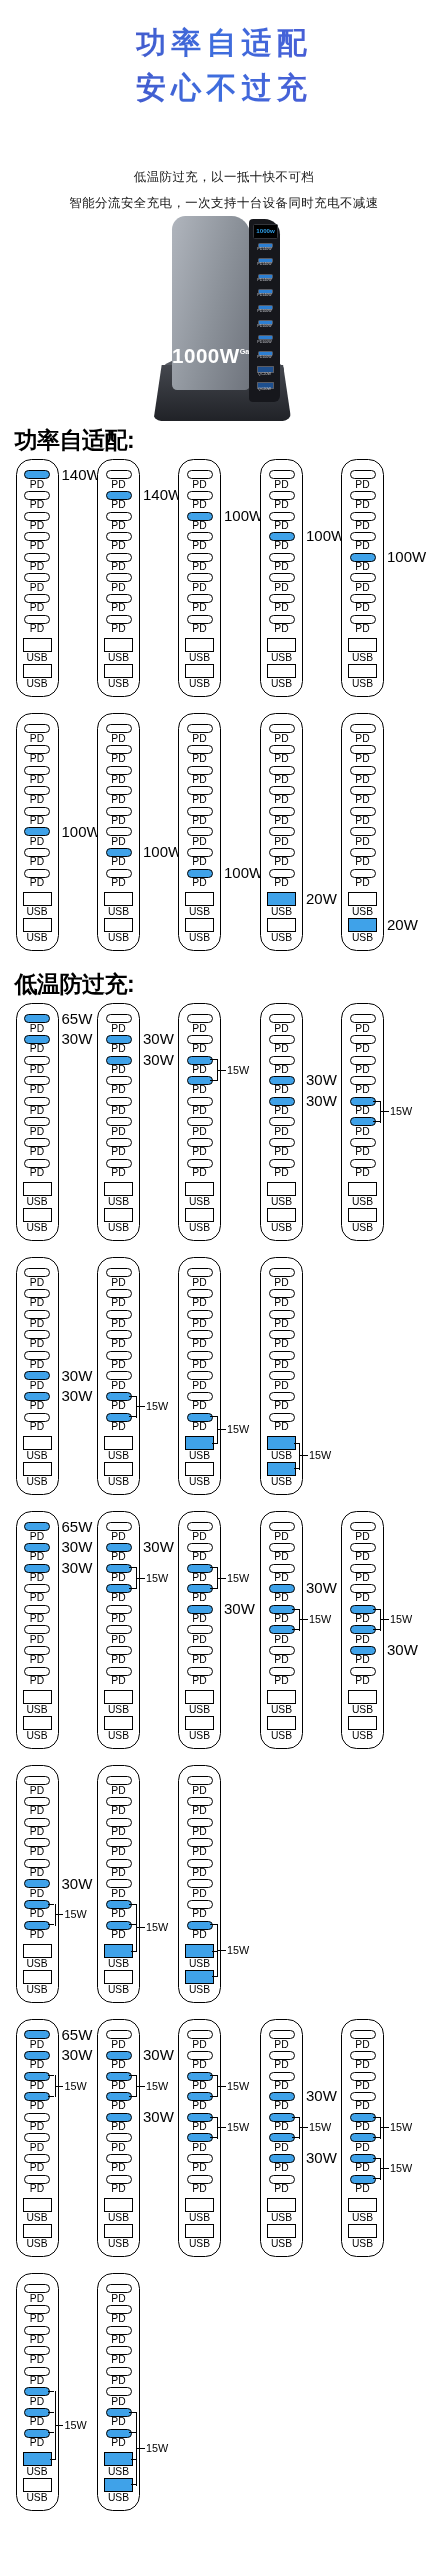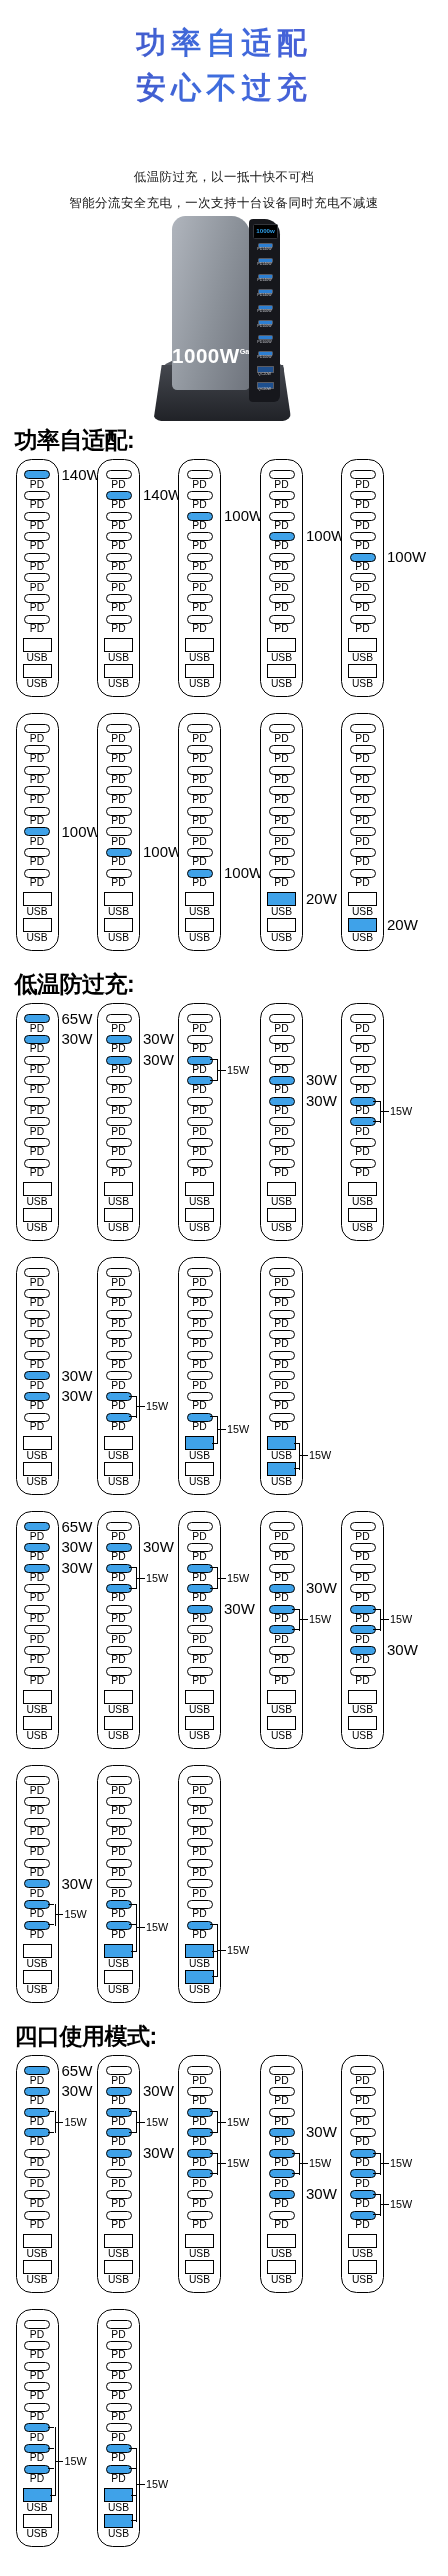--- a/index.html
+++ b/index.html
@@ -821,23 +821,20 @@
           <div class="usbrect on" style="top: 205px;"></div>
           <div class="plabel" style="top: 220px;">USB</div>
           <div class="bl" style="left: 32px; top: 159px; width: 6.7px; height: 1.3px;"></div>
           <div class="bl" style="left: 34px; top: 186px; width: 5.2px; height: 1.3px;"></div>
           <div class="bl" style="left: 34px; top: 211px; width: 5.2px; height: 1.3px;"></div>
           <div class="bl" style="left: 39px; top: 159px; width: 1.3px; height: 53px;"></div>
           <div class="bl" style="left: 40px; top: 185px; width: 7.7px; height: 1.3px;"></div>
           <div class="bwatt" style="top: 179px;">15W</div>
         </div>
       </div>
-      <div class="sec-head">
-        <div class="sec-title">四口使用模式:</div>
-      </div>
       <div class="row">
         <div class="cell" style="left: 15.5px; width: 81px;">
           <div class="shell"></div>
           <div class="pill on" style="top: 11.3px;"></div>
           <div class="plabel" style="top: 20.6px;">PD</div>
           <div class="pill on" style="top: 32px;"></div>
           <div class="plabel" style="top: 41px;">PD</div>
           <div class="pill on" style="top: 53px;"></div>
           <div class="plabel" style="top: 62px;">PD</div>
           <div class="pill on" style="top: 73px;"></div>

